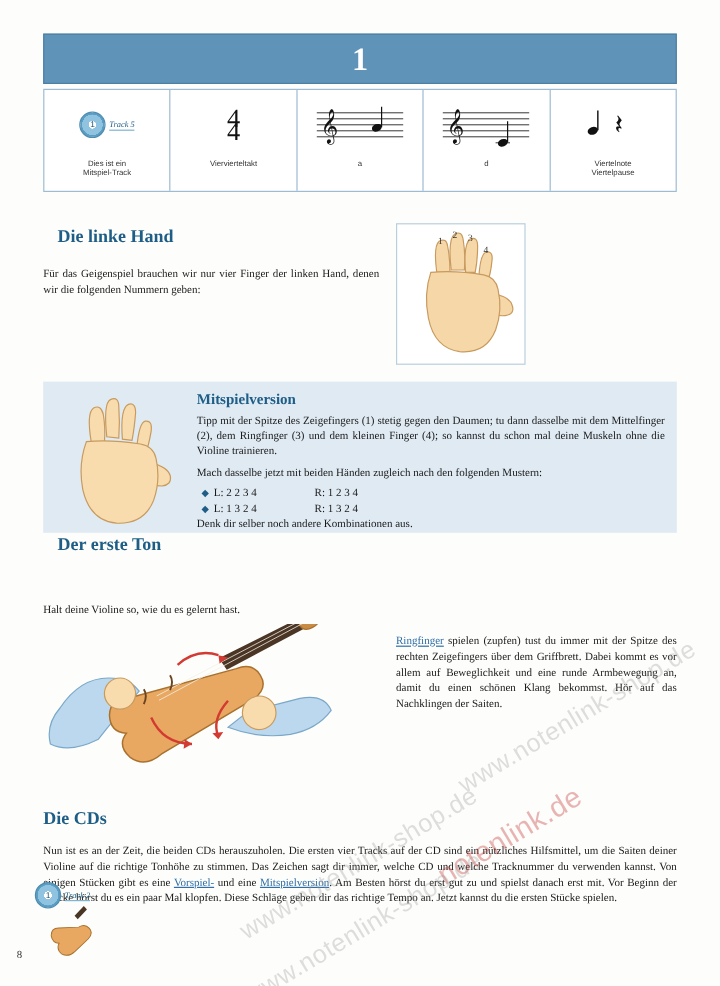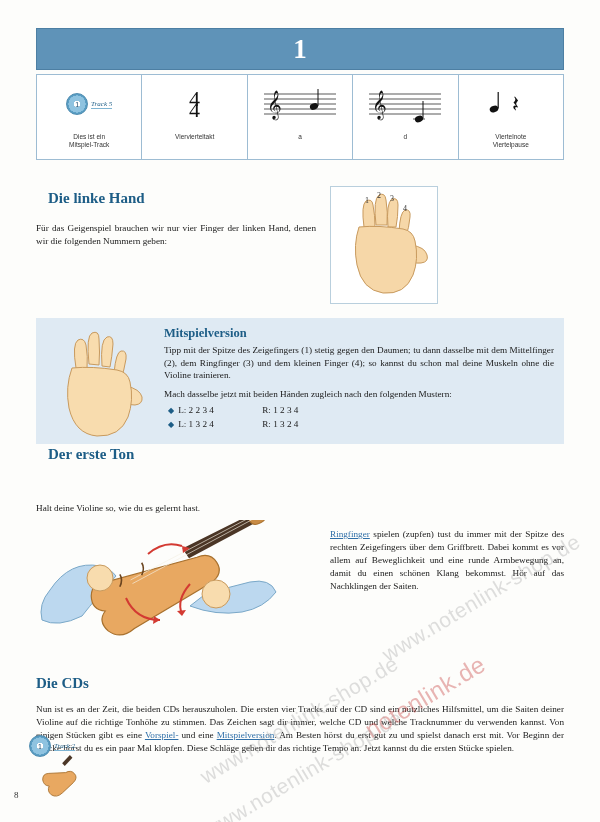--- a/index.html
+++ b/index.html
@@ -357,20 +357,21 @@
     <div class="tip-text" style="top:26px;">Tipp mit der Spitze des Zeigefingers (1) stetig gegen den Daumen; tu dann dasselbe mit dem Mittelfinger (2), dem Ringfinger (3) und dem kleinen Finger (4); so kannst du schon mal deine Muskeln ohne die Violine trainieren.</div>
     <div class="tip-text" style="top:70px;">Mach dasselbe jetzt mit beiden Händen zugleich nach den folgenden Mustern:</div>
     <div style="position:absolute; left:132px; top:86px;">
       <div class="pattern-row">
         <span class="diamond">◆</span><span class="pat-l">L: 2 2 3 4</span><span>R: 1 2 3 4</span>
       </div>
       <div class="pattern-row">
         <span class="diamond">◆</span><span class="pat-l">L: 1 3 2 4</span><span>R: 1 3 2 4</span>
       </div>
     </div>
+    <div class="tip-text" style="top:112px;">Denk dir selber noch andere Kombinationen aus.</div>
   </div>
 
   <h2 class="section-title" style="left:36px; top:446px;margin-left:12px;">Der erste Ton</h2>
   <div class="body-text" style="left:36px; top:502px; width:300px; text-align:left;">Halt deine Violine so, wie du es gelernt hast.</div>
 
   <div class="violin-area">
     <svg width="290" height="130" viewBox="0 0 290 130">
 
       <path d="M10 70 q20 -30 50 -24 q10 2 16 10 q-20 22 -34 40 q-24 12 -40 4 q-4 -16 8 -30 z" fill="#bcd8ef" stroke="#7aa8c8" stroke-width="1"></path>
       <path d="M150 86 q26 10 52 6 q22 -4 34 -20 q-6 -14 -26 -10 q-22 6 -42 10 z" fill="#bcd8ef" stroke="#7aa8c8" stroke-width="1"></path>

